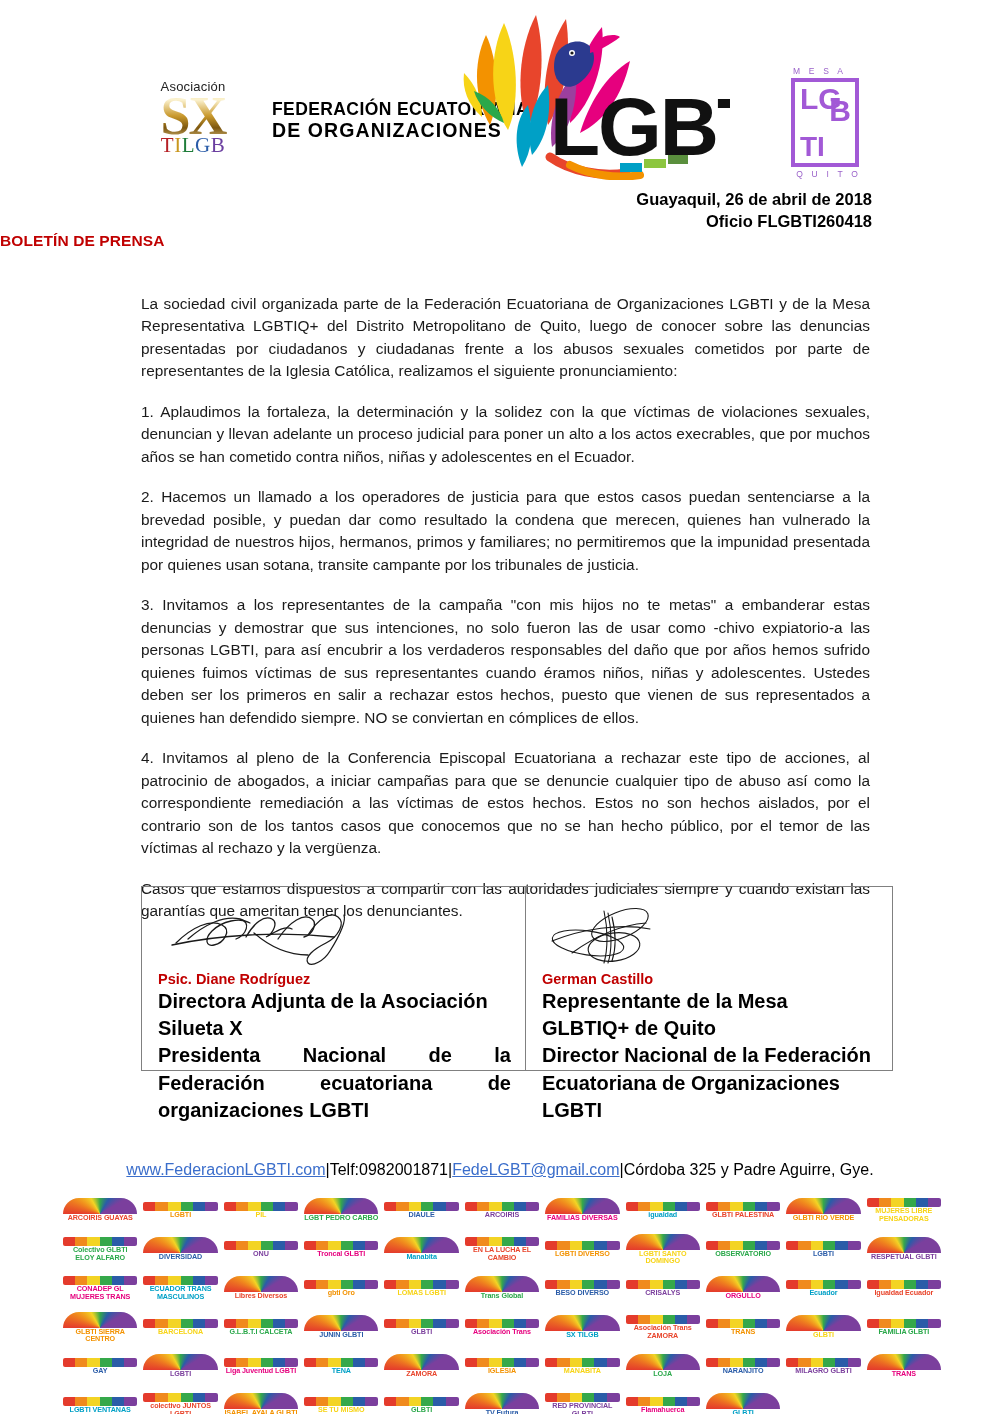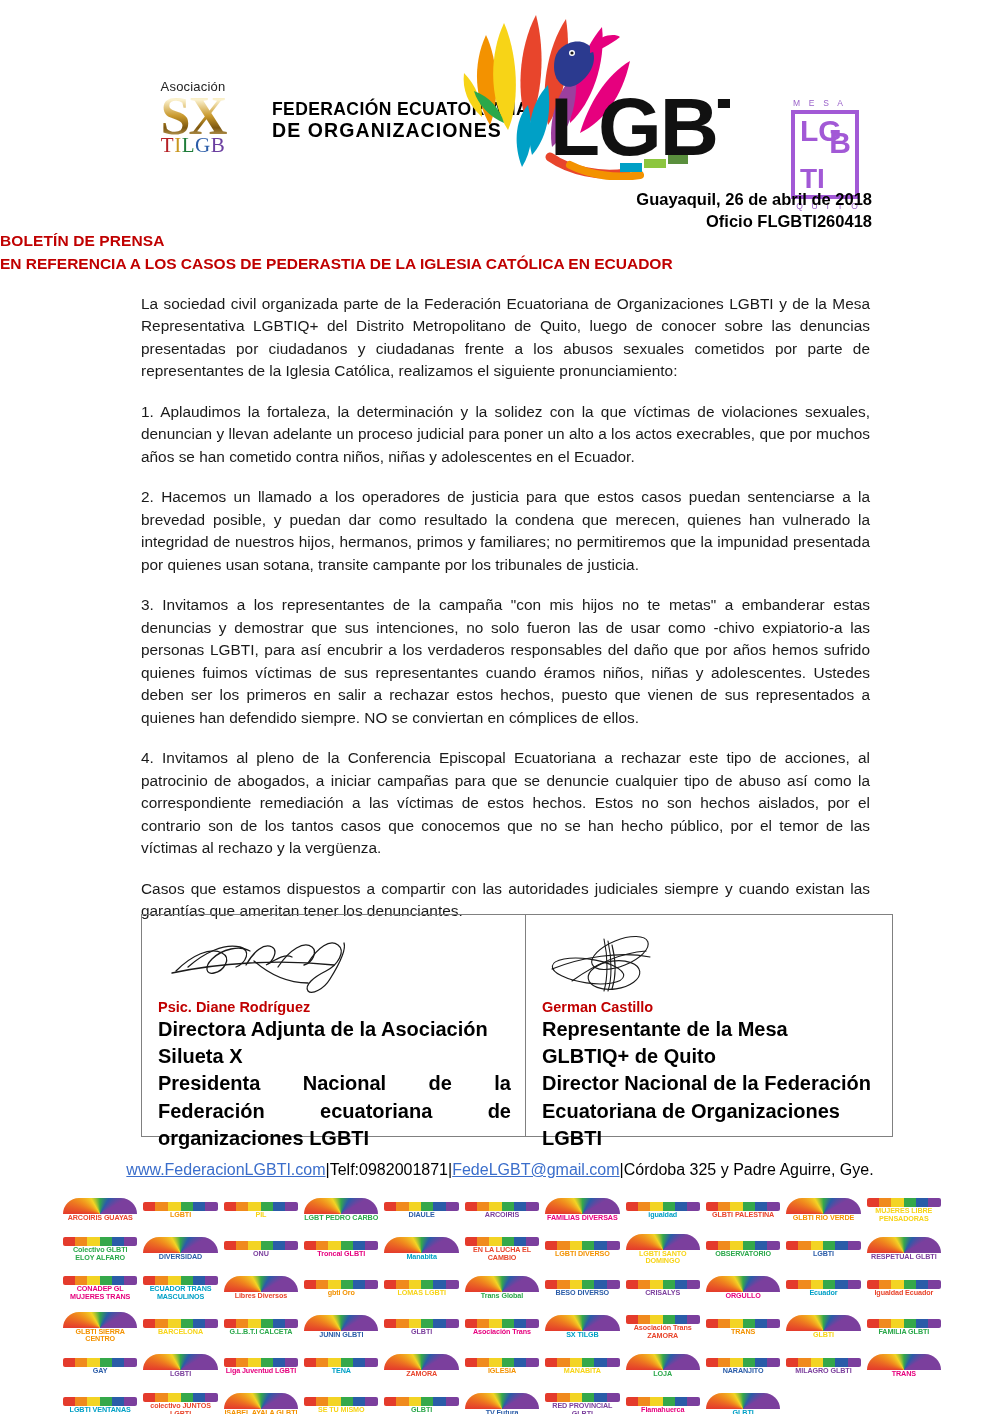--- a/index.html
+++ b/index.html
@@ -96,21 +96,20 @@
     top: 66px;
     width: 92px;
     text-align: center;
   }
   .logo-quito .q-mesa,
   .logo-quito .q-quito {
     font-size: 8.5px;
     letter-spacing: 3.2px;
     color: #9a62c9;
     font-family: "Liberation Sans", sans-serif;
-    margin-top: 32px;
   }
   .logo-quito .q-mesa { text-align: left; padding-left: 14px; }
   .logo-quito .q-quito { text-align: right; padding-right: 10px; margin-top: 2px; }
   .q-box {
     border: 4px solid #a259d6;
     width: 68px;
     height: 89px;
     margin: 2px auto 0;
     position: relative;
   }
@@ -175,23 +174,23 @@
     text-align: justify;
     color: #1a1a1a;
   }
   .doc-body p { margin: 0 0 18px 0; }
   .doc-body p:last-child { margin-bottom: 0; }
 
   
   .sig-table {
     position: absolute;
     left: 141px;
-    top: 914px;
+    top: 886px;
     width: 752px;
-    height: 223px;
+    height: 185px;
     border: 1px solid #808080;
     display: flex;
   }
   .sig-cell {
     flex: 1;
     padding: 8px 14px 8px 16px;
     position: relative;
   }
   .sig-cell.left { border-right: 1px solid #808080; flex: 0 0 384px; }
   .sig-img { height: 66px; margin-top: 8px; margin-bottom: 2px; }
@@ -330,21 +329,20 @@
   </div>
 </div>
 
 <div class="date-block">
   <div>Guayaquil, 26 de abril de 2018</div>
   <div>Oficio FLGBTI260418</div>
 </div>
 
 <div class="titles">
   <div class="t1">BOLETÍN DE PRENSA</div>
-  <div class="t2">EN REFERENCIA A LOS CASOS DE PEDERASTIA DE LA IGLESIA CATÓLICA EN ECUADOR</div>
 </div>
 
 <div class="doc-body">
   <p>La sociedad civil organizada parte de la Federación Ecuatoriana de Organizaciones LGBTI y de la Mesa Representativa LGBTIQ+ del Distrito Metropolitano de Quito, luego de conocer sobre las denuncias presentadas por ciudadanos y ciudadanas frente a los abusos sexuales cometidos por parte de representantes de la Iglesia Católica, realizamos el siguiente pronunciamiento:</p>
   <p>1. Aplaudimos la fortaleza, la determinación y la solidez con la que víctimas de violaciones sexuales, denuncian y llevan adelante un proceso judicial para poner un alto a los actos execrables, que por muchos años se han cometido contra niños, niñas y adolescentes en el Ecuador.</p>
   <p>2. Hacemos un llamado a los operadores de justicia para que estos casos puedan sentenciarse a la brevedad posible, y puedan dar como resultado la condena que merecen, quienes han vulnerado la integridad de nuestros hijos, hermanos, primos y familiares; no permitiremos que la impunidad presentada por quienes usan sotana, transite campante por los tribunales de justicia.</p>
   <p>3. Invitamos a los representantes de la campaña "con mis hijos no te metas" a embanderar estas denuncias y demostrar que sus intenciones, no solo fueron las de usar como -chivo expiatorio-a las personas LGBTI, para así encubrir a los verdaderos responsables del daño que por años hemos sufrido quienes fuimos víctimas de sus representantes cuando éramos niños, niñas y adolescentes. Ustedes deben ser los primeros en salir a rechazar estos hechos, puesto que vienen de sus representados a quienes han defendido siempre. NO se conviertan en cómplices de ellos.</p>
   <p>4. Invitamos al pleno de la Conferencia Episcopal Ecuatoriana a rechazar este tipo de acciones, al patrocinio de abogados, a iniciar campañas para que se denuncie cualquier tipo de abuso así como la correspondiente remediación a las víctimas de estos hechos. Estos no son hechos aislados, por el contrario son de los tantos casos que conocemos que no se han hecho público, por el temor de las víctimas al rechazo y la vergüenza.</p>
   <p>Casos que estamos dispuestos a compartir con las autoridades judiciales siempre y cuando existan las garantías que ameritan tener los denunciantes.</p>
 </div>

